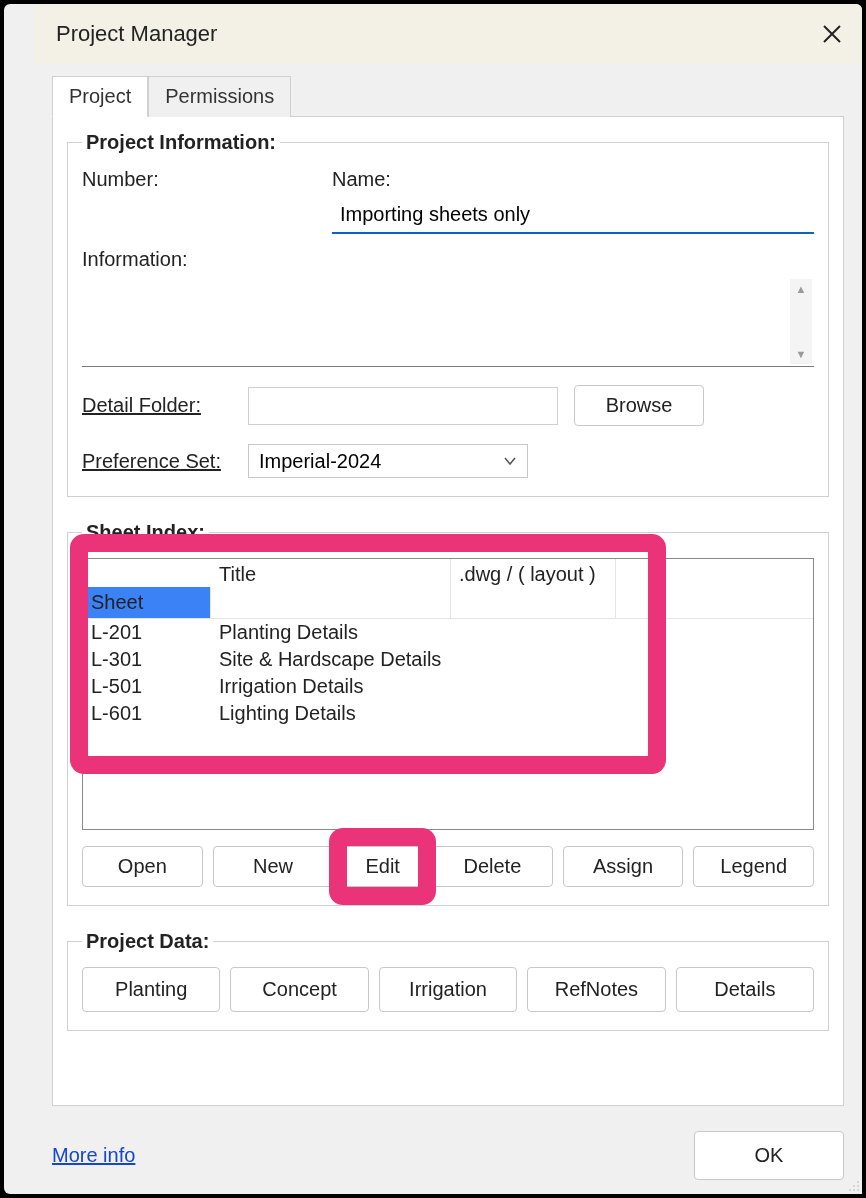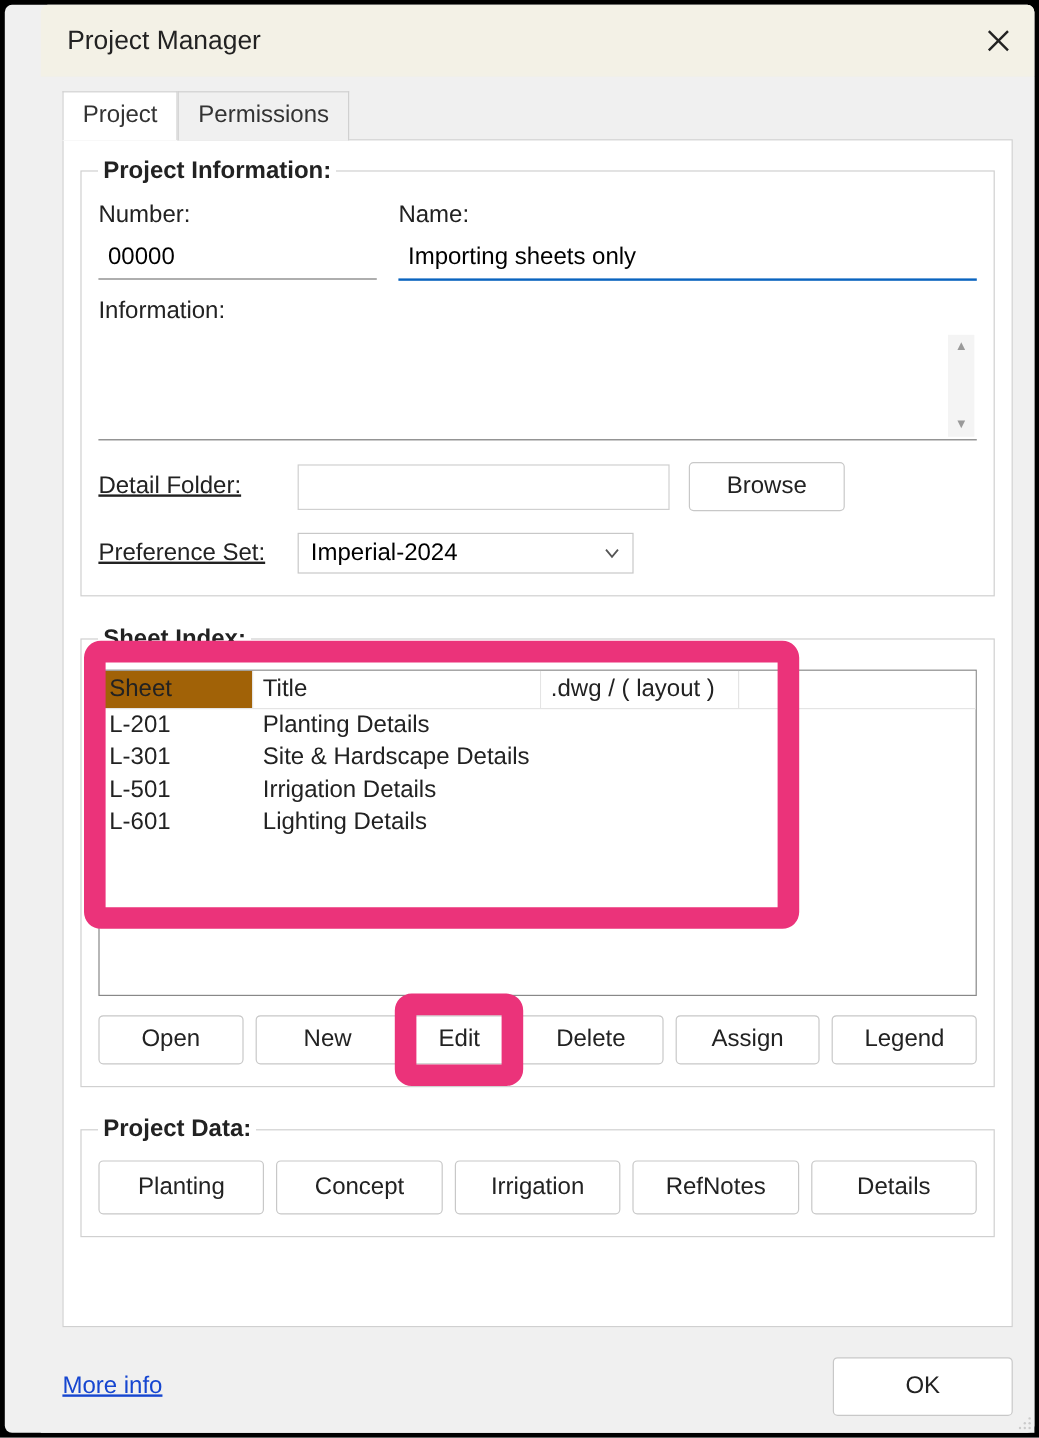--- a/index.html
+++ b/index.html
@@ -191,21 +191,21 @@
     display: flex;
     background: #fff;
     border-bottom: 1px solid #e4e4e4;
   }
   .sheet-header div {
     padding: 4px 8px;
     font-size: 20px;
     color: #222;
     border-right: 1px solid #e4e4e4;
   }
-  .sh-col1 { width: 128px; background: #a16207; }
+  .sh-col1 { width: 128px; background: #3b82f6; margin-top: 28px; }
   .sh-col2 { width: 240px; background: #fff; }
   .sh-col3 { width: 165px; background: #fff; }
   .sheet-row { display: flex; }
   .sheet-row div {
     padding: 2px 8px;
     font-size: 20px;
     color: #222;
   }
   .sr-col1 { width: 128px; }
   .sr-col2 { width: 380px; }
@@ -259,21 +259,20 @@
     </div>
 
     <div class="tab-panel">
 
       <fieldset>
         <legend>Project Information:</legend>
 
         <div class="row">
           <div class="col" style="width:232px;">
             <div class="lbl">Number:</div>
-            <input type="text" class="flat" value="00000" style="">
           </div>
           <div class="col" style="flex:1;">
             <div class="lbl">Name:</div>
             <input type="text" class="flat focused" value="Importing sheets only" style="">
           </div>
         </div>
 
         <div class="lbl" style="margin-top:12px;">Information:</div>
         <div class="desc-box">
           <div class="desc-scroll">

